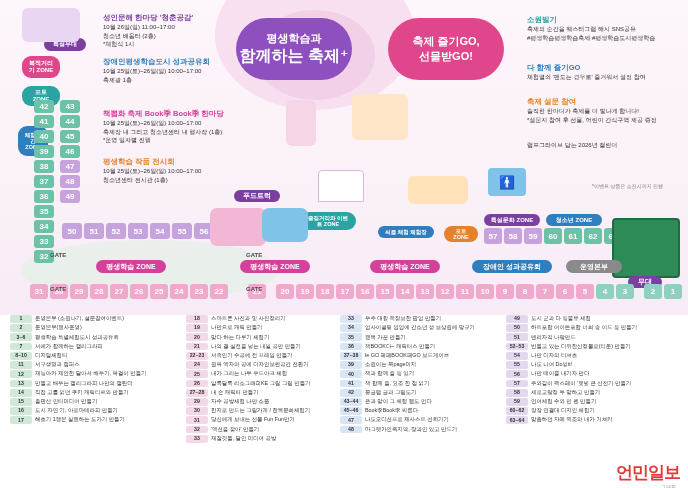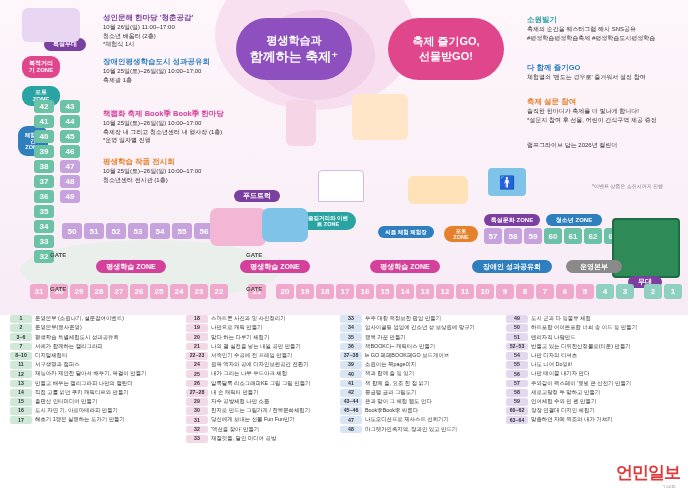--- a/index.html
+++ b/index.html
@@ -25,21 +25,21 @@
 <body>
 
 <div class="map">
 
   <div class="blob" style="left:215px;top:-40px;width:200px;height:150px;background:#f6d8ec;opacity:.75;"></div>
   <div class="blob" style="left:255px;top:10px;width:120px;height:90px;background:#efcbe4;opacity:.7;"></div>
   <div class="blob" style="left:20px;top:240px;width:260px;height:60px;background:#dff0e3;opacity:.6;"></div>
 
   <div class="cloud" style="left:236px;top:18px;width:116px;height:62px;background:#8e4fbf;">
     <span style="font-size:11px;">평생학습과</span>
-    <span style="font-size:13px;">함께하는 축제⁺</span>
+    <span style="font-size:16px;">함께하는 축제⁺</span>
   </div>
   <div class="cloud" style="left:388px;top:18px;width:116px;height:62px;background:#e0468c;">
     <span style="font-size:11px;">축제 즐기GO,</span>
     <span style="font-size:11px;">선물받GO!</span>
   </div>
 
   <div class="bubble" style="left:96px;top:52px;width:138px;">
     <div class="bt" style="color:#2f7fbf;">장애인평생학습도시 성과공유회</div>
     <div class="bd">10월 25일(토)~26일(일) 10:00~17:00</div>
     <div class="bd">축제광 1층</div>

